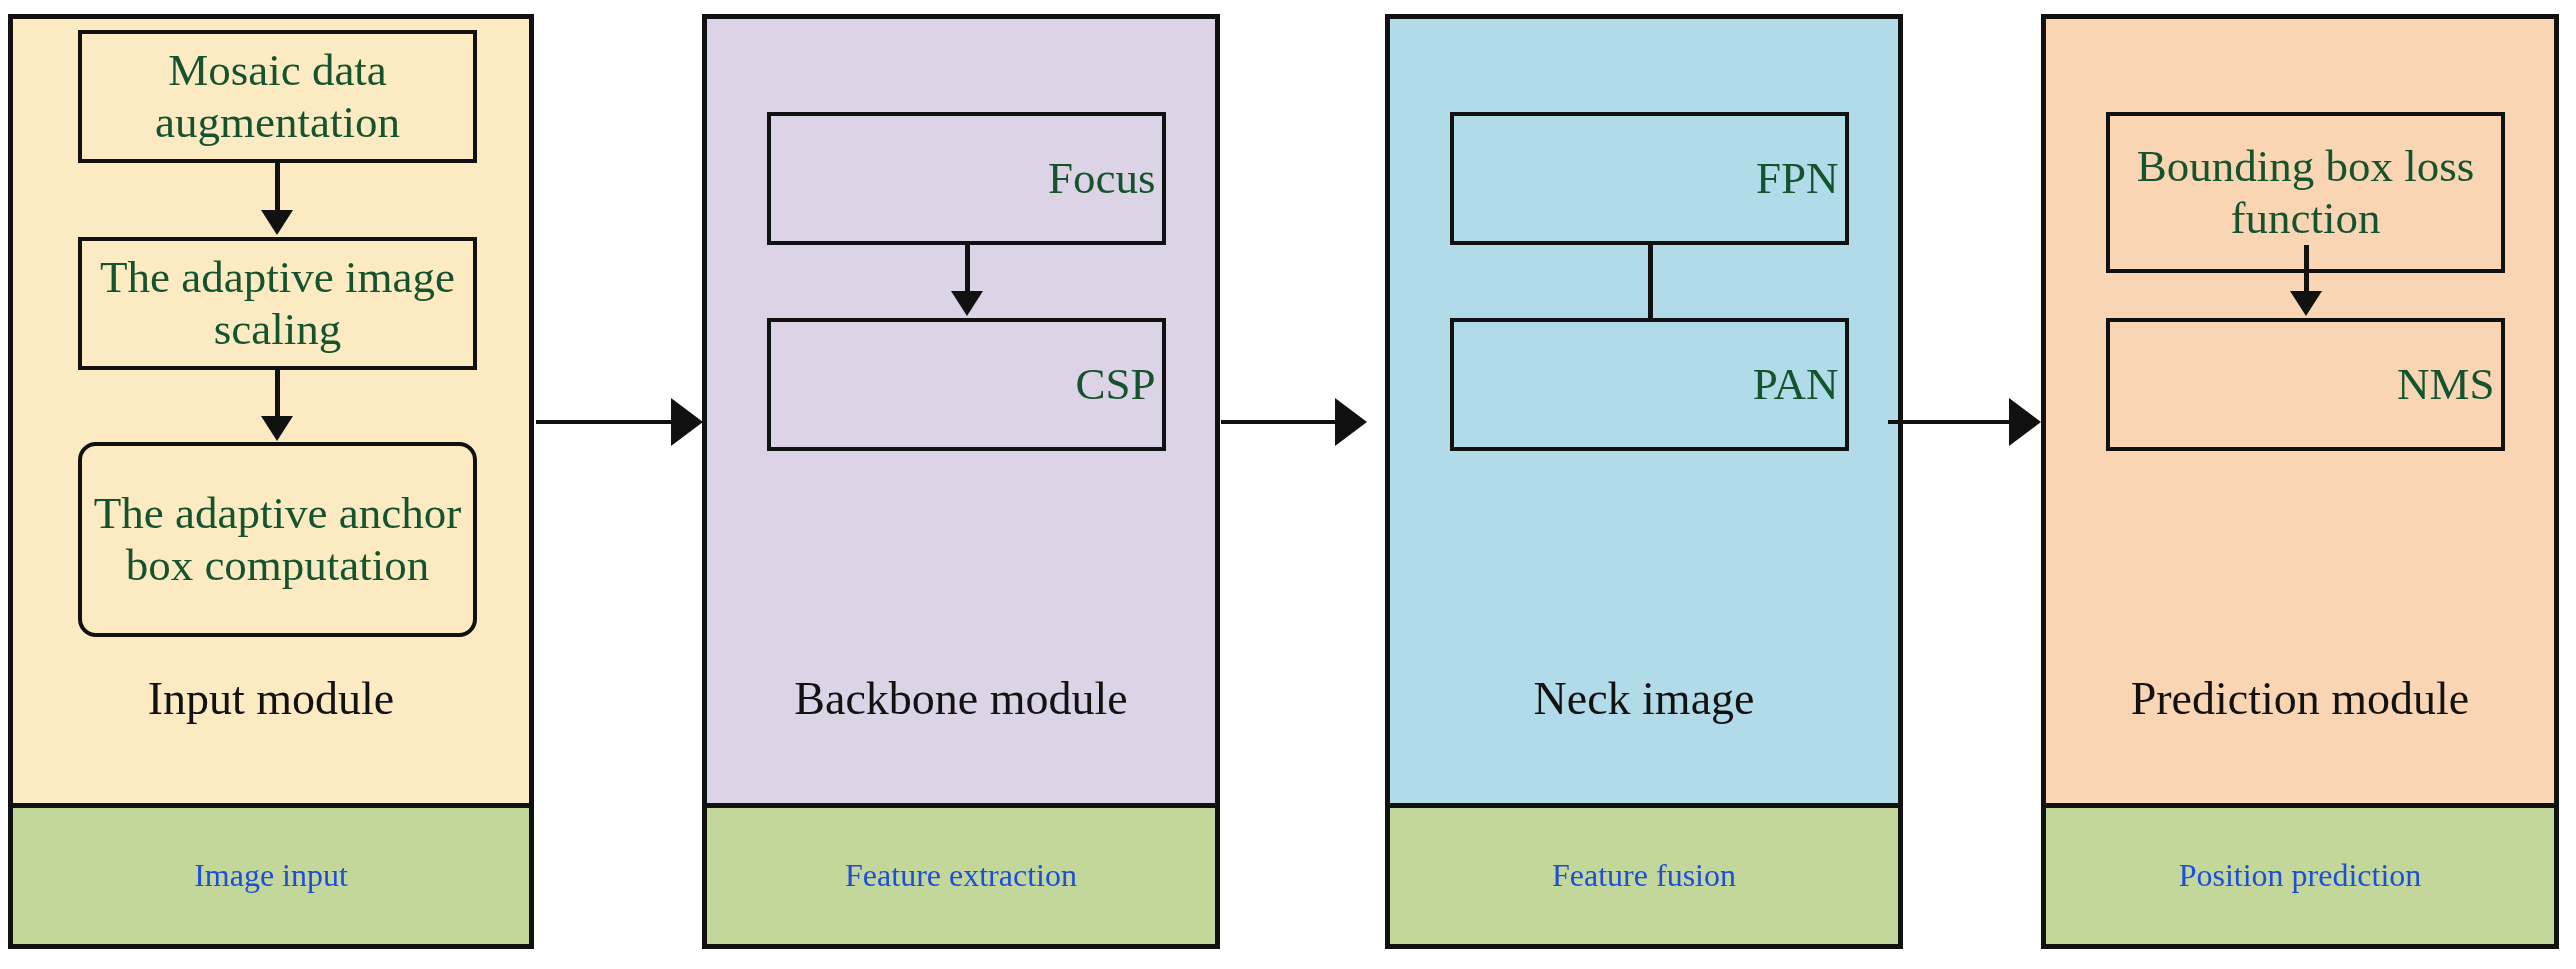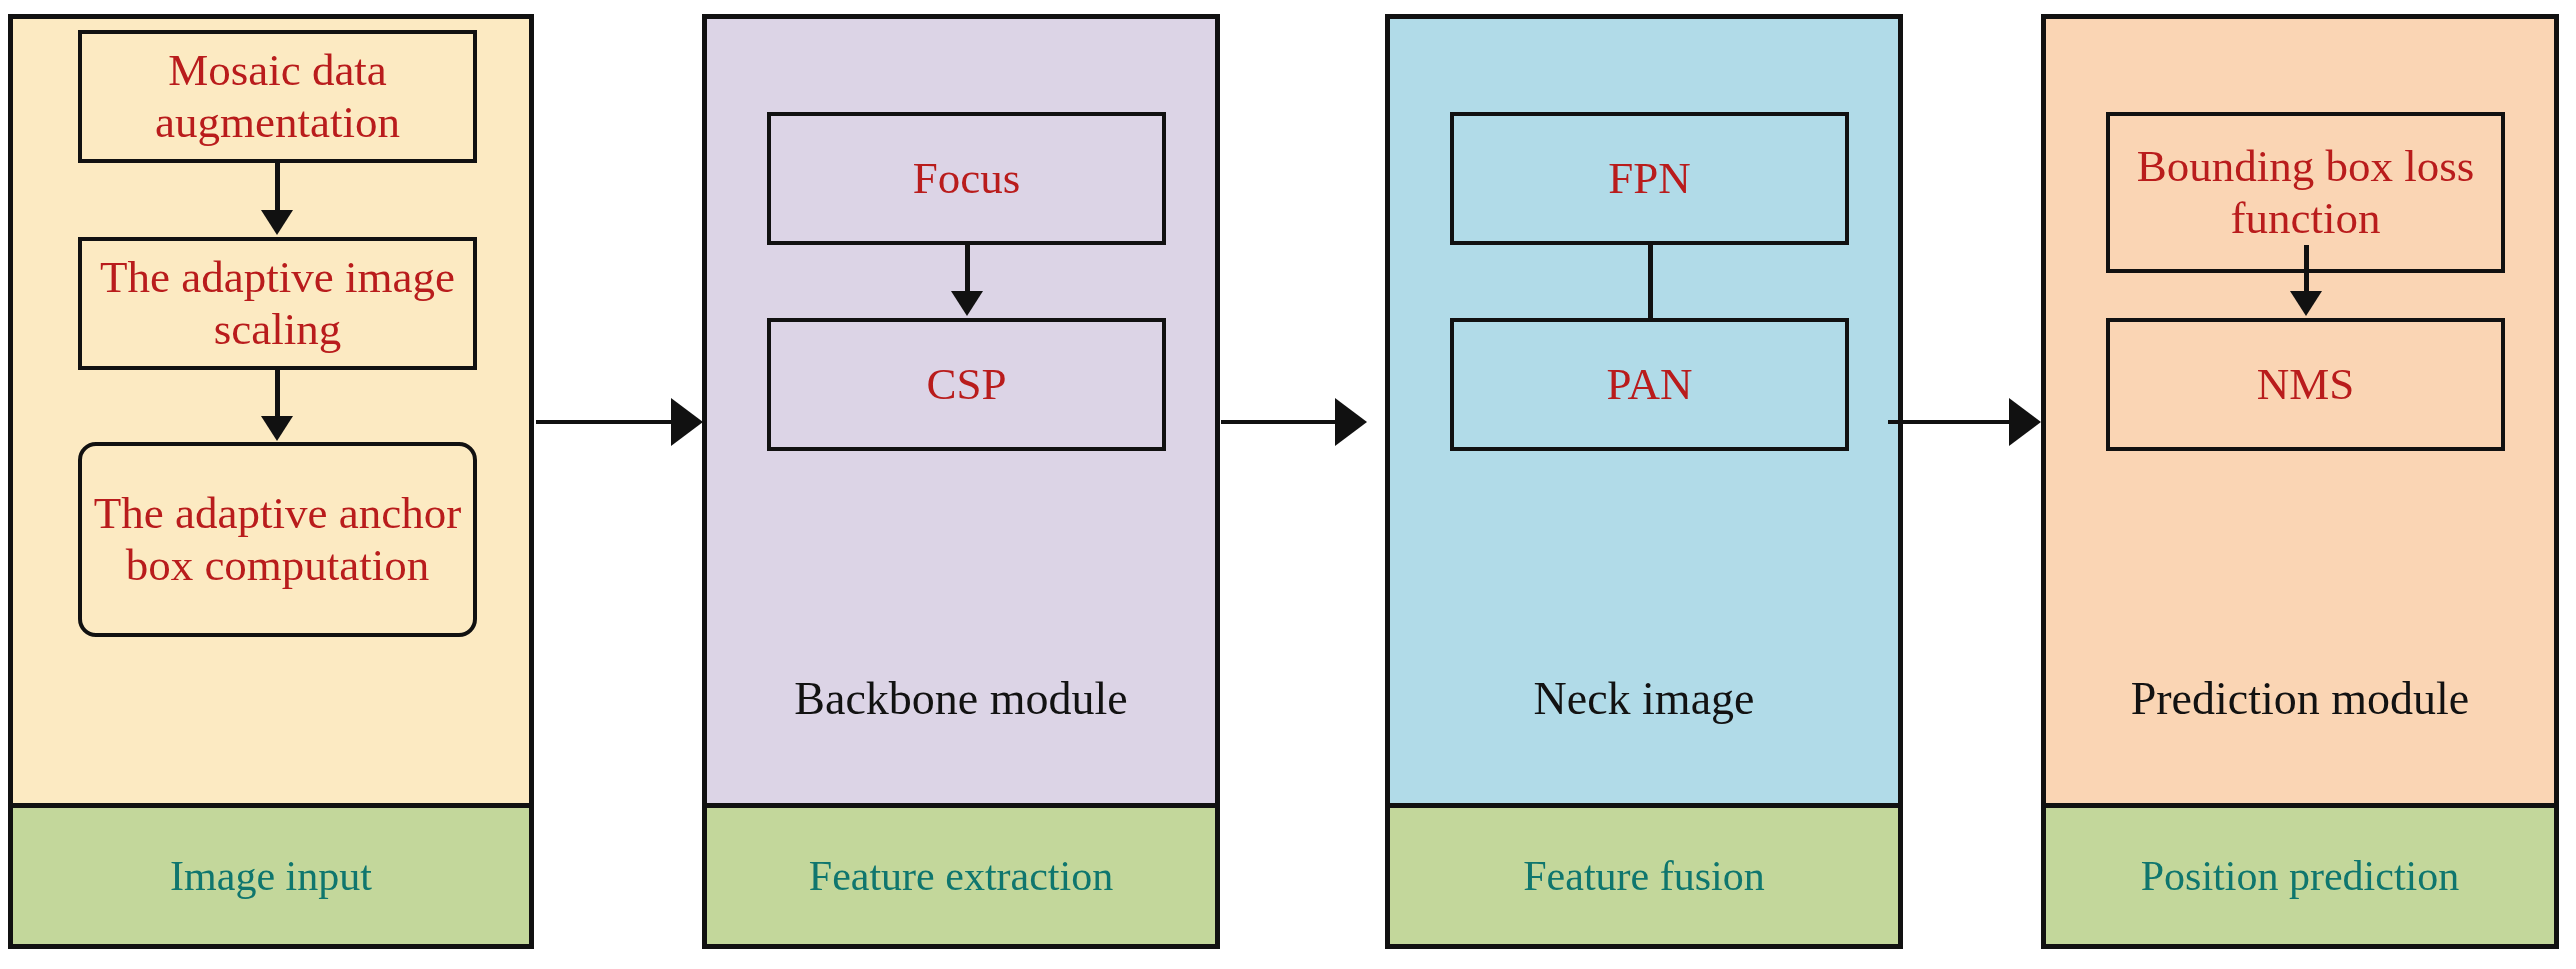--- a/index.html
+++ b/index.html
@@ -41,44 +41,44 @@
     min-height: 0;
   }
 
   .module-footer {
     flex: 0 0 136px;
     background: #c3d79b;
     border-top: 5.6px solid #111111;
     display: flex;
     align-items: center;
     justify-content: center;
-    font-size: 42px;
-    color: #0f766e;
+    font-size: 32px;
+    color: #1d4ed8;
     line-height: 1.05;
   }
 
   
   .fill-input     { background: #fceac2; }
   .fill-backbone  { background: #dcd4e6; }
   .fill-neck      { background: #b1dbe8; }
   .fill-predict   { background: #fad5b4; }
 
   
   .node {
     position: absolute;
     border: 4.8px solid #111111;
     box-sizing: border-box;
     background: transparent;
     display: flex;
     align-items: center;
-    justify-content: center;
+    justify-content: flex-end;
     text-align: center;
     font-size: 45px;
     line-height: 1.16;
-    color: #b91c1c;
+    color: #14532d;
     padding: 0 6.4px;
   }
   .node-text { display: block; }
 
   
   .module-caption {
     position: absolute;
     left: 0;
     right: 0;
     text-align: center;
@@ -149,20 +149,21 @@
       <div class="node" style="left:65px; top:218px; width:399px; height:133px;">
         <span class="node-text">The adaptive image scaling</span>
       </div>
 
       <div class="v-arrow" style="left:262px; top:351px; height:47px;"></div>
 
       <div class="node" style="left:65px; top:423px; width:399px; height:195px;border-radius:18px;">
         <span class="node-text">The adaptive anchor box computation</span>
       </div>
 
+      <div class="module-caption" style="top:656px;">Input module</div>
     </div>
 
     <div class="module-footer">Image input</div>
   </div>
 
   <div class="module fill-backbone" style="left:702px; width:518px;">
     <div class="module-body">
 
       <div class="node" style="left:60px; top:93px; width:399px; height:133px;">
         <span class="node-text">Focus</span>

